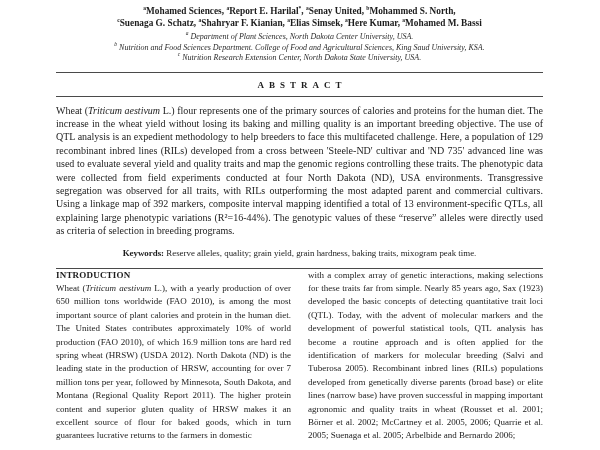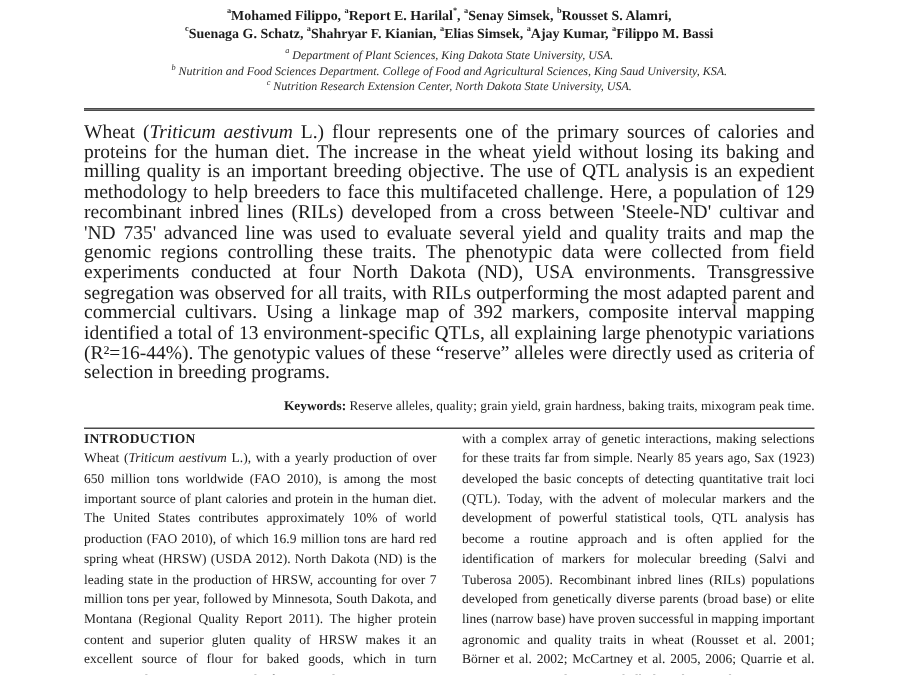--- a/index.html
+++ b/index.html
@@ -46,29 +46,29 @@
   .rule-top { margin-top: 8px; }
   .abstract-heading {
     text-align: center;
     font-weight: bold;
     font-size: 9px;
     letter-spacing: 5px;
     padding: 7px 0 6px 5px; 
   }
   .abstract-body {
     margin: 7px 0 0 0;
-    font-size: 13px;
+    font-size: 10px;
     line-height: 13.4px;
     text-align: justify;
   }
   .keywords {
     margin: 9px 0 0 0;
     font-size: 8.9px;
     line-height: 12px;
-    text-align: right;
+    text-align: center;
     font-family: Liberation Serif, serif;
   }
   .rule-keywords { margin-top: 9px; }
   .columns {
     display: flex;
     gap: 17px;
     margin-top: 0;
   }
   .col { flex: 1; min-width: 0; }
   .section-heading {
@@ -85,32 +85,33 @@
   }
   em { font-style: italic; }
   strong { font-weight: bold; }
 </style>
 </head>
 <body>
 
 <div class="page">
 
   <div class="authors">
-    <div><sup>a</sup><span>Mohamed Filippo, </span><sup>a</sup><span>Report E. Harilal</span><sup>*</sup><span>, </span><sup>a</sup><span>Senay Simsek, </span><sup>b</sup><span>Rousset S. Alamri,</span></div>
-    <div><sup>c</sup><span>Suenaga G. Schatz, </span><sup>a</sup><span>Shahryar F. Kianian, </span><sup>a</sup><span>Elias Simsek, </span><sup>a</sup><span>Ajay Kumar, </span><sup>a</sup><span>Filippo M. Bassi</span></div>
+    <div><sup>a</sup><span>Mohamed Sciences, </span><sup>a</sup><span>Report E. Harilal</span><sup>*</sup><span>, </span><sup>a</sup><span>Senay United, </span><sup>b</sup><span>Mohammed S. North,</span></div>
+    <div><sup>c</sup><span>Suenaga G. Schatz, </span><sup>a</sup><span>Shahryar F. Kianian, </span><sup>a</sup><span>Elias Simsek, </span><sup>a</sup><span>Here Kumar, </span><sup>a</sup><span>Mohamed M. Bassi</span></div>
   </div>
 
   <div class="affiliations">
-    <div><sup>a</sup><span> Department of Plant Sciences, King Dakota State University, USA.</span></div>
+    <div><sup>a</sup><span> Department of Plant Sciences, North Dakota Center University, USA.</span></div>
     <div><sup>b</sup><span> Nutrition and Food Sciences Department. College of Food and Agricultural Sciences, King Saud University, KSA.</span></div>
     <div><sup>c</sup><span> Nutrition Research Extension Center, North Dakota State University, USA.</span></div>
   </div>
 
   <hr class="rule rule-top">
 
+  <div class="abstract-heading">ABSTRACT</div>
 
   <hr class="rule">
 
   <p class="abstract-body"><span>Wheat (</span><em>Triticum aestivum</em><span> L.) flour represents one of the primary sources of calories and proteins for the human diet. The increase in the wheat yield without losing its baking and milling quality is an important breeding objective. The use of QTL analysis is an expedient methodology to help breeders to face this multifaceted challenge. Here, a population of 129 recombinant inbred lines (RILs) developed from a cross between 'Steele-ND' cultivar and 'ND 735' advanced line was used to evaluate several yield and quality traits and map the genomic regions controlling these traits. The phenotypic data were collected from field experiments conducted at four North Dakota (ND), USA environments. Transgressive segregation was observed for all traits, with RILs outperforming the most adapted parent and commercial cultivars. Using a linkage map of 392 markers, composite interval mapping identified a total of 13 environment-specific QTLs, all explaining large phenotypic variations (R²=16-44%). The genotypic values of these “reserve” alleles were directly used as criteria of selection in breeding programs.</span></p>
 
   <p class="keywords"><strong>Keywords:</strong><span> Reserve alleles, quality; grain yield, grain hardness, baking traits, mixogram peak time.</span></p>
 
   <hr class="rule rule-keywords">
 
   <div class="columns">

